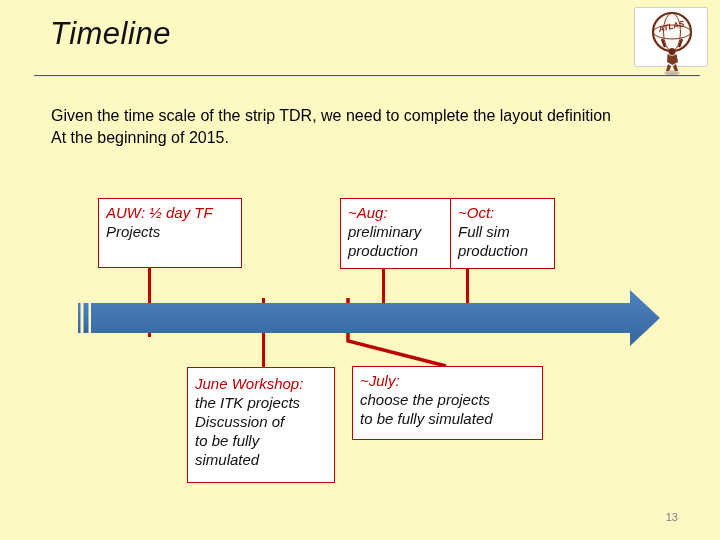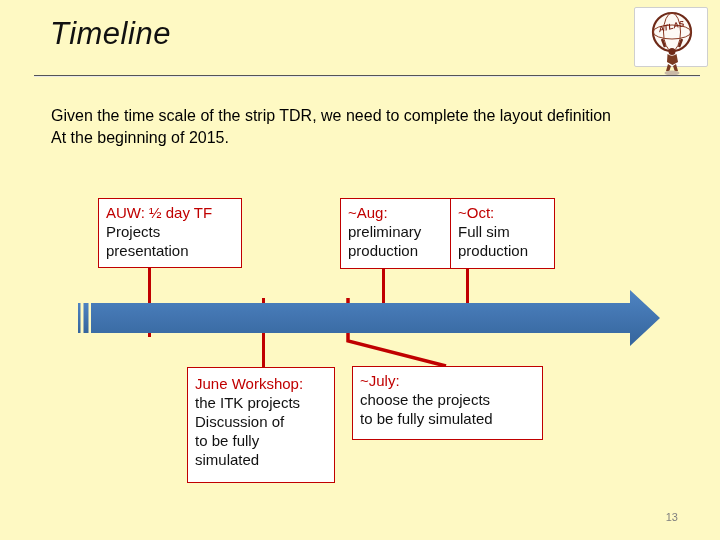--- a/index.html
+++ b/index.html
@@ -20,21 +20,21 @@
     border:1px solid #cfcfcf;border-radius:2px;background:#fff;
   }
   .logo-box svg{position:absolute;left:0;top:0;overflow:visible;}
   .intro{
     position:absolute;left:51px;top:105px;width:650px;
     font-size:16px;line-height:22px;color:#000;
   }
   .callout{
     position:absolute;box-sizing:border-box;background:#fff;
     border:1.5px solid #C00000;padding:4px 7px 0 7px;
-    font-size:15px;line-height:19px;color:#111;
+    font-style:italic;font-size:15px;line-height:19px;color:#111;
   }
   .callout .c-title{color:#C00000;}
   .vline{position:absolute;width:3px;background:#C00000;}
   .arrow-svg{position:absolute;left:78px;top:288px;}
   .bent-svg{position:absolute;left:345px;top:296px;}
   .page-number{
     position:absolute;right:42px;bottom:17px;font-size:11px;color:#7f7f7f;
   }
 </style>
 </head>
@@ -61,21 +61,20 @@
   <div class="title-divider"></div>
 
   <div class="intro">
     <div>Given the time scale of the strip TDR, we need to complete the layout definition</div>
     <div>At the beginning of 2015.</div>
   </div>
 
   <div class="callout" style="left:98px;top:198px;width:144px;height:70px;">
     <div class="c-title">AUW: ½ day TF</div>
     <div>Projects</div>
-    <div>presentation</div>
   </div>
 
   <div class="callout" style="left:340px;top:198px;width:111px;height:71px;">
     <div class="c-title">~Aug:</div>
     <div>preliminary</div>
     <div>production</div>
   </div>
 
   <div class="callout" style="left:450px;top:198px;width:105px;height:71px;">
     <div class="c-title">~Oct:</div>

